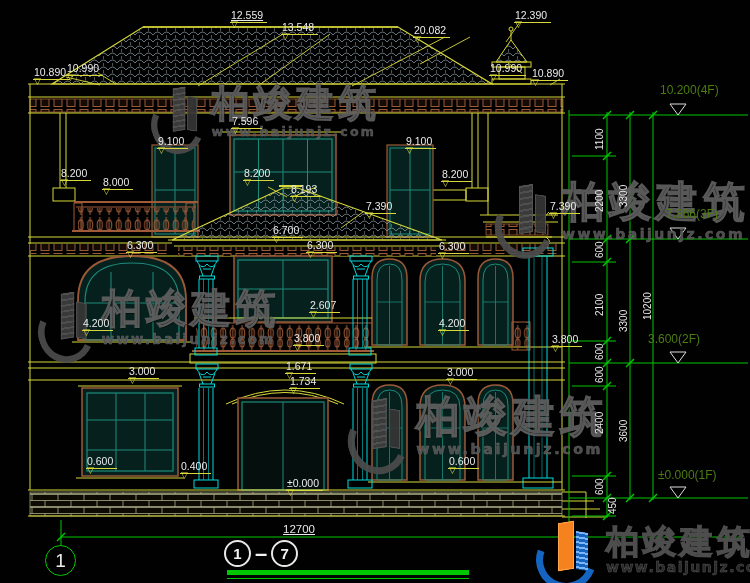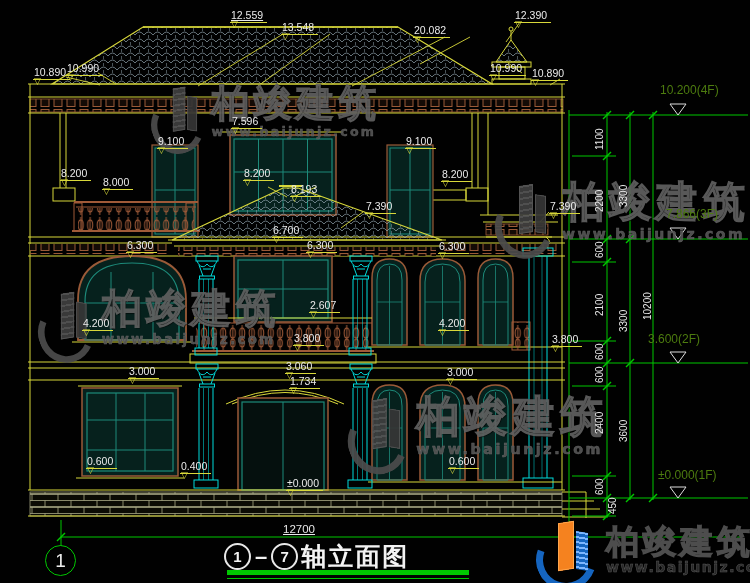--- a/index.html
+++ b/index.html
@@ -406,21 +406,21 @@
       <span class="lvl" style="left: 290px; top: 167px; position: absolute; margin-top: 16px;"><span>8.193</span><span class="tri">▽</span></span>
       <span class="lvl" style="left: 441px; top: 168px; position: absolute;"><span>8.200</span><span class="tri">▽</span></span>
       <span class="lvl" style="left: 365px; top: 200px; position: absolute;"><span>7.390</span><span class="tri">▽</span></span>
       <span class="lvl" style="left: 549px; top: 200px; position: absolute;"><span>7.390</span><span class="tri">▽</span></span>
       <span class="lvl" style="left: 272px; top: 224px; position: absolute;"><span>6.700</span><span class="tri">▽</span></span>
       <span class="lvl" style="left: 126px; top: 239px; position: absolute;"><span>6.300</span><span class="tri">▽</span></span>
       <span class="lvl" style="left: 306px; top: 239px; position: absolute;"><span>6.300</span><span class="tri">▽</span></span>
       <span class="lvl" style="left: 438px; top: 240px; position: absolute;"><span>6.300</span><span class="tri">▽</span></span>
       <span class="lvl" style="left: 309px; top: 299px; position: absolute;"><span>2.607</span><span class="tri">▽</span></span>
       <span class="lvl" style="left: 293px; top: 332px; position: absolute;"><span>3.800</span><span class="tri">▽</span></span>
-      <span class="lvl" style="left: 285px; top: 360px; position: absolute;"><span>3.060</span><span class="tri">▽</span></span>
+      <span class="lvl" style="left: 285px; top: 360px; position: absolute;"><span>1.671</span><span class="tri">▽</span></span>
       <span class="lvl" style="left: 289px; top: 375px; position: absolute;"><span>1.734</span><span class="tri">▽</span></span>
       <span class="lvl" style="left: 82px; top: 317px; position: absolute;"><span>4.200</span><span class="tri">▽</span></span>
       <span class="lvl" style="left: 438px; top: 317px; position: absolute;"><span>4.200</span><span class="tri">▽</span></span>
       <span class="lvl" style="left: 551px; top: 333px; position: absolute;"><span>3.800</span><span class="tri">▽</span></span>
       <span class="lvl" style="left: 128px; top: 365px; position: absolute;"><span>3.000</span><span class="tri">▽</span></span>
       <span class="lvl" style="left: 446px; top: 366px; position: absolute;"><span>3.000</span><span class="tri">▽</span></span>
       <span class="lvl" style="left: 86px; top: 455px; position: absolute;"><span>0.600</span><span class="tri">▽</span></span>
       <span class="lvl" style="left: 180px; top: 460px; position: absolute;"><span>0.400</span><span class="tri">▽</span></span>
       <span class="lvl" style="left: 448px; top: 455px; position: absolute;"><span>0.600</span><span class="tri">▽</span></span>
       <span class="lvl" style="left: 286px; top: 477px; position: absolute;"><span>±0.000</span><span class="tri">▽</span></span>
@@ -452,21 +452,20 @@
     </div>
 
 <span class="dimh" style="left:283px;top:524px;">12700</span>
 
 <div class="bubble">1</div>
 
 <div class="title">
   <span class="tnum">1</span>
   <span class="tdash">–</span>
   <span class="tnum">7</span>
-  <span class="ttext">轴立面图</span>
 </div>
 <div class="tul1"></div>
 <div class="tul2"></div>
 
 <div class="foot">
   <span class="f-logo">
     <span class="f-ring"></span>
         <span class="f-b1"></span>
         <span class="f-b2"></span>
   </span>

